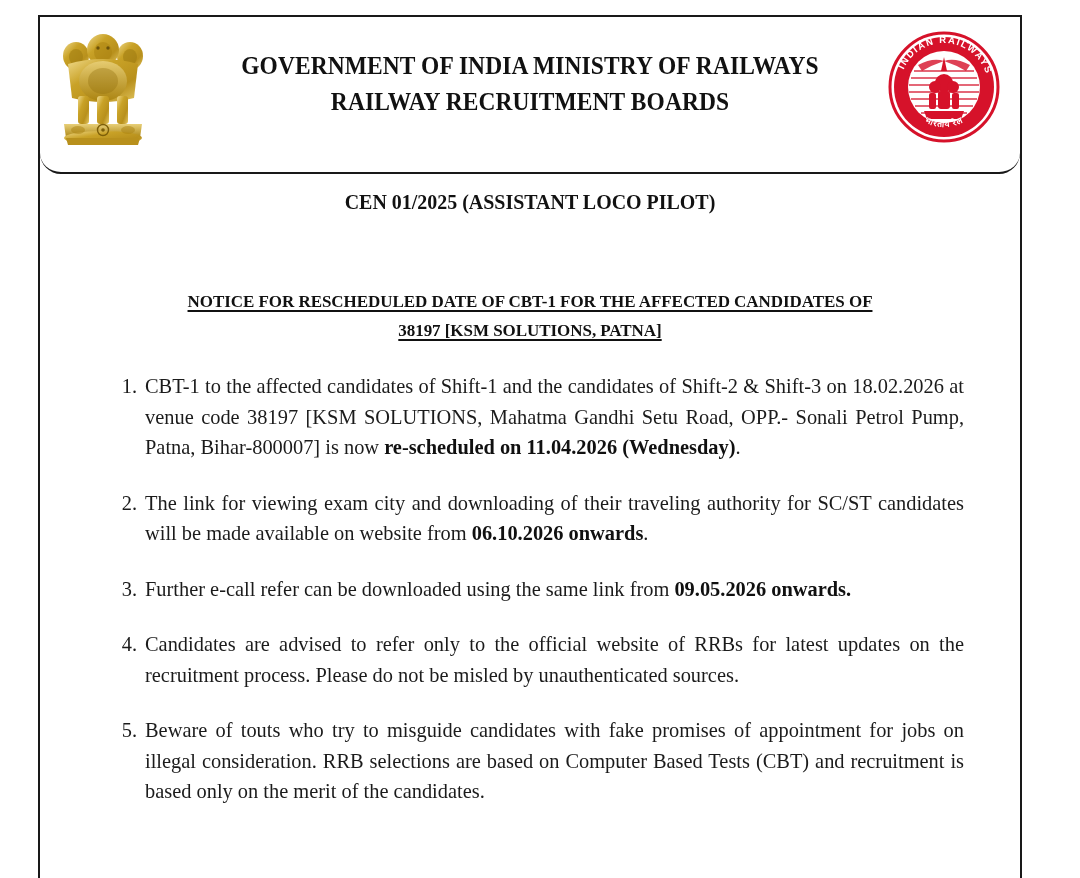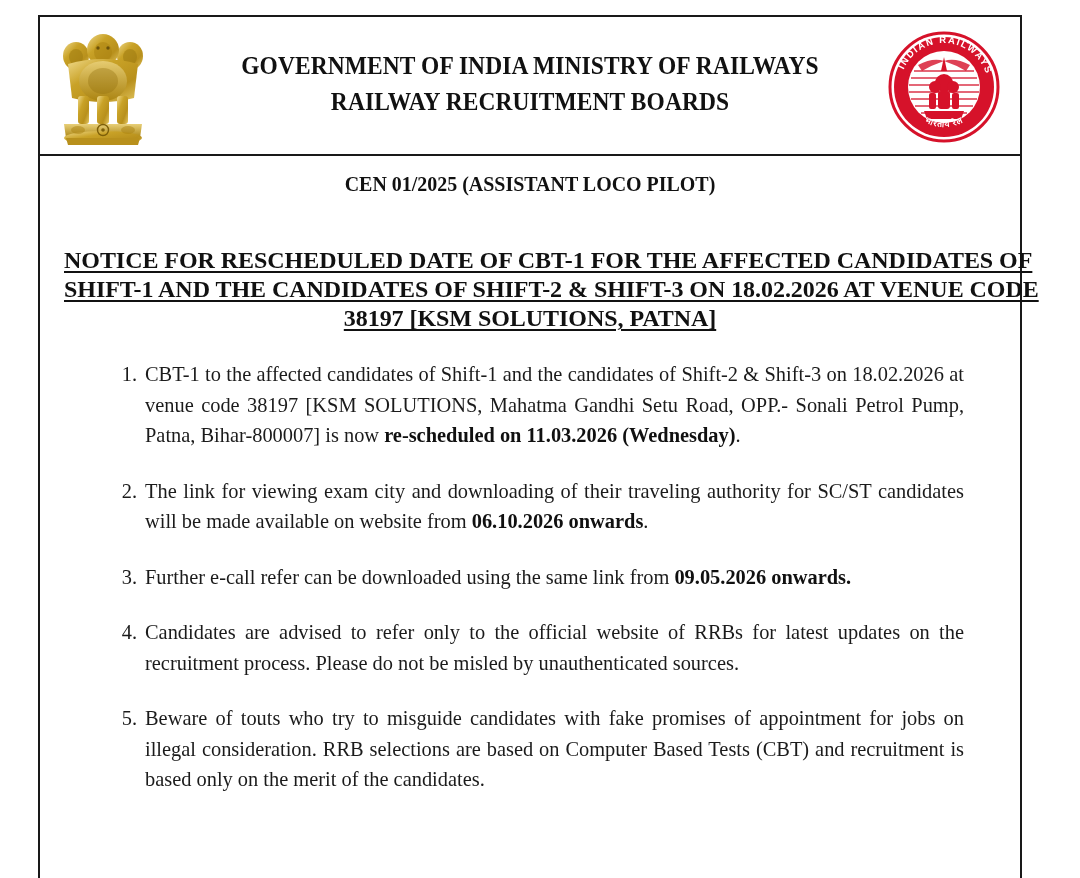--- a/index.html
+++ b/index.html
@@ -25,23 +25,24 @@
     height: 900px;         
     border: 2px solid #191919;
     border-bottom: none;
     background: #ffffff;
     box-sizing: border-box;
   }
 
   
   .header-band {
     position: relative;
-    height: 139px;
+    height: 157px;
     border-bottom: 2px solid #191919;
     box-sizing: border-box;
+    border-radius: 21px;
   }
 
   .emblem {
     position: absolute;
     left: 16px;
     top: 9px;
     width: 94px;
     height: 124px;
   }
   .railways-logo {
@@ -81,24 +82,24 @@
     text-align: center;
     font-weight: bold;
     font-size: 21px;
     line-height: 26px;
     color: #111111;
     margin-top: 15px;
     transform: scaleX(0.95);
   }
 
   .notice-heading {
-    margin: 49px 24px 0 24px;
+    margin: 72px 24px 0 24px;
     text-align: center;
     font-weight: bold;
-    font-size: 24px;
+    font-size: 17px;
     line-height: 29px;
     color: #111111;
     letter-spacing: -0.05px;
   }
   .notice-heading .hl {
     text-decoration: underline;
     text-underline-offset: 3px;
     text-decoration-thickness: 1.6px;
     display: block;
     white-space: nowrap;
@@ -237,29 +238,28 @@
       </svg>
     </div>
   </div>
 
   <div class="body-area">
 
     <div class="cen-line">CEN 01/2025 (ASSISTANT LOCO PILOT)</div>
 
     <div class="notice-heading">
       <span class="hl">NOTICE FOR RESCHEDULED DATE OF CBT-1 FOR THE AFFECTED CANDIDATES OF</span>
-      <span class="hl">SHIFT-1 AND THE CANDIDATES OF SHIFT-2 &amp; SHIFT-3 ON 18.02.2026 AT VENUE CODE</span>
       <span class="hl">38197 [KSM SOLUTIONS, PATNA]</span>
     </div>
 
     <ol class="notice-list">
       <li>
         <span class="marker">1.</span>
         <span class="txt">
-          <span>CBT-1 to the affected candidates of Shift-1 and the candidates of Shift-2 &amp; Shift-3 on 18.02.2026 at venue code 38197 [KSM SOLUTIONS, Mahatma Gandhi Setu Road, OPP.- Sonali Petrol Pump, Patna, Bihar-800007] is now </span><b>re-scheduled on 11.03.2026 (Wednesday)</b><span>.</span>
+          <span>CBT-1 to the affected candidates of Shift-1 and the candidates of Shift-2 &amp; Shift-3 on 18.02.2026 at venue code 38197 [KSM SOLUTIONS, Mahatma Gandhi Setu Road, OPP.- Sonali Petrol Pump, Patna, Bihar-800007] is now </span><b>re-scheduled on 11.04.2026 (Wednesday)</b><span>.</span>
         </span>
       </li>
       <li>
         <span class="marker">2.</span>
         <span class="txt">
           <span>The link for viewing exam city and downloading of their traveling authority for SC/ST candidates will be made available on website from </span><b>06.10.2026 onwards</b><span>.</span>
         </span>
       </li>
       <li>
         <span class="marker">3.</span>

